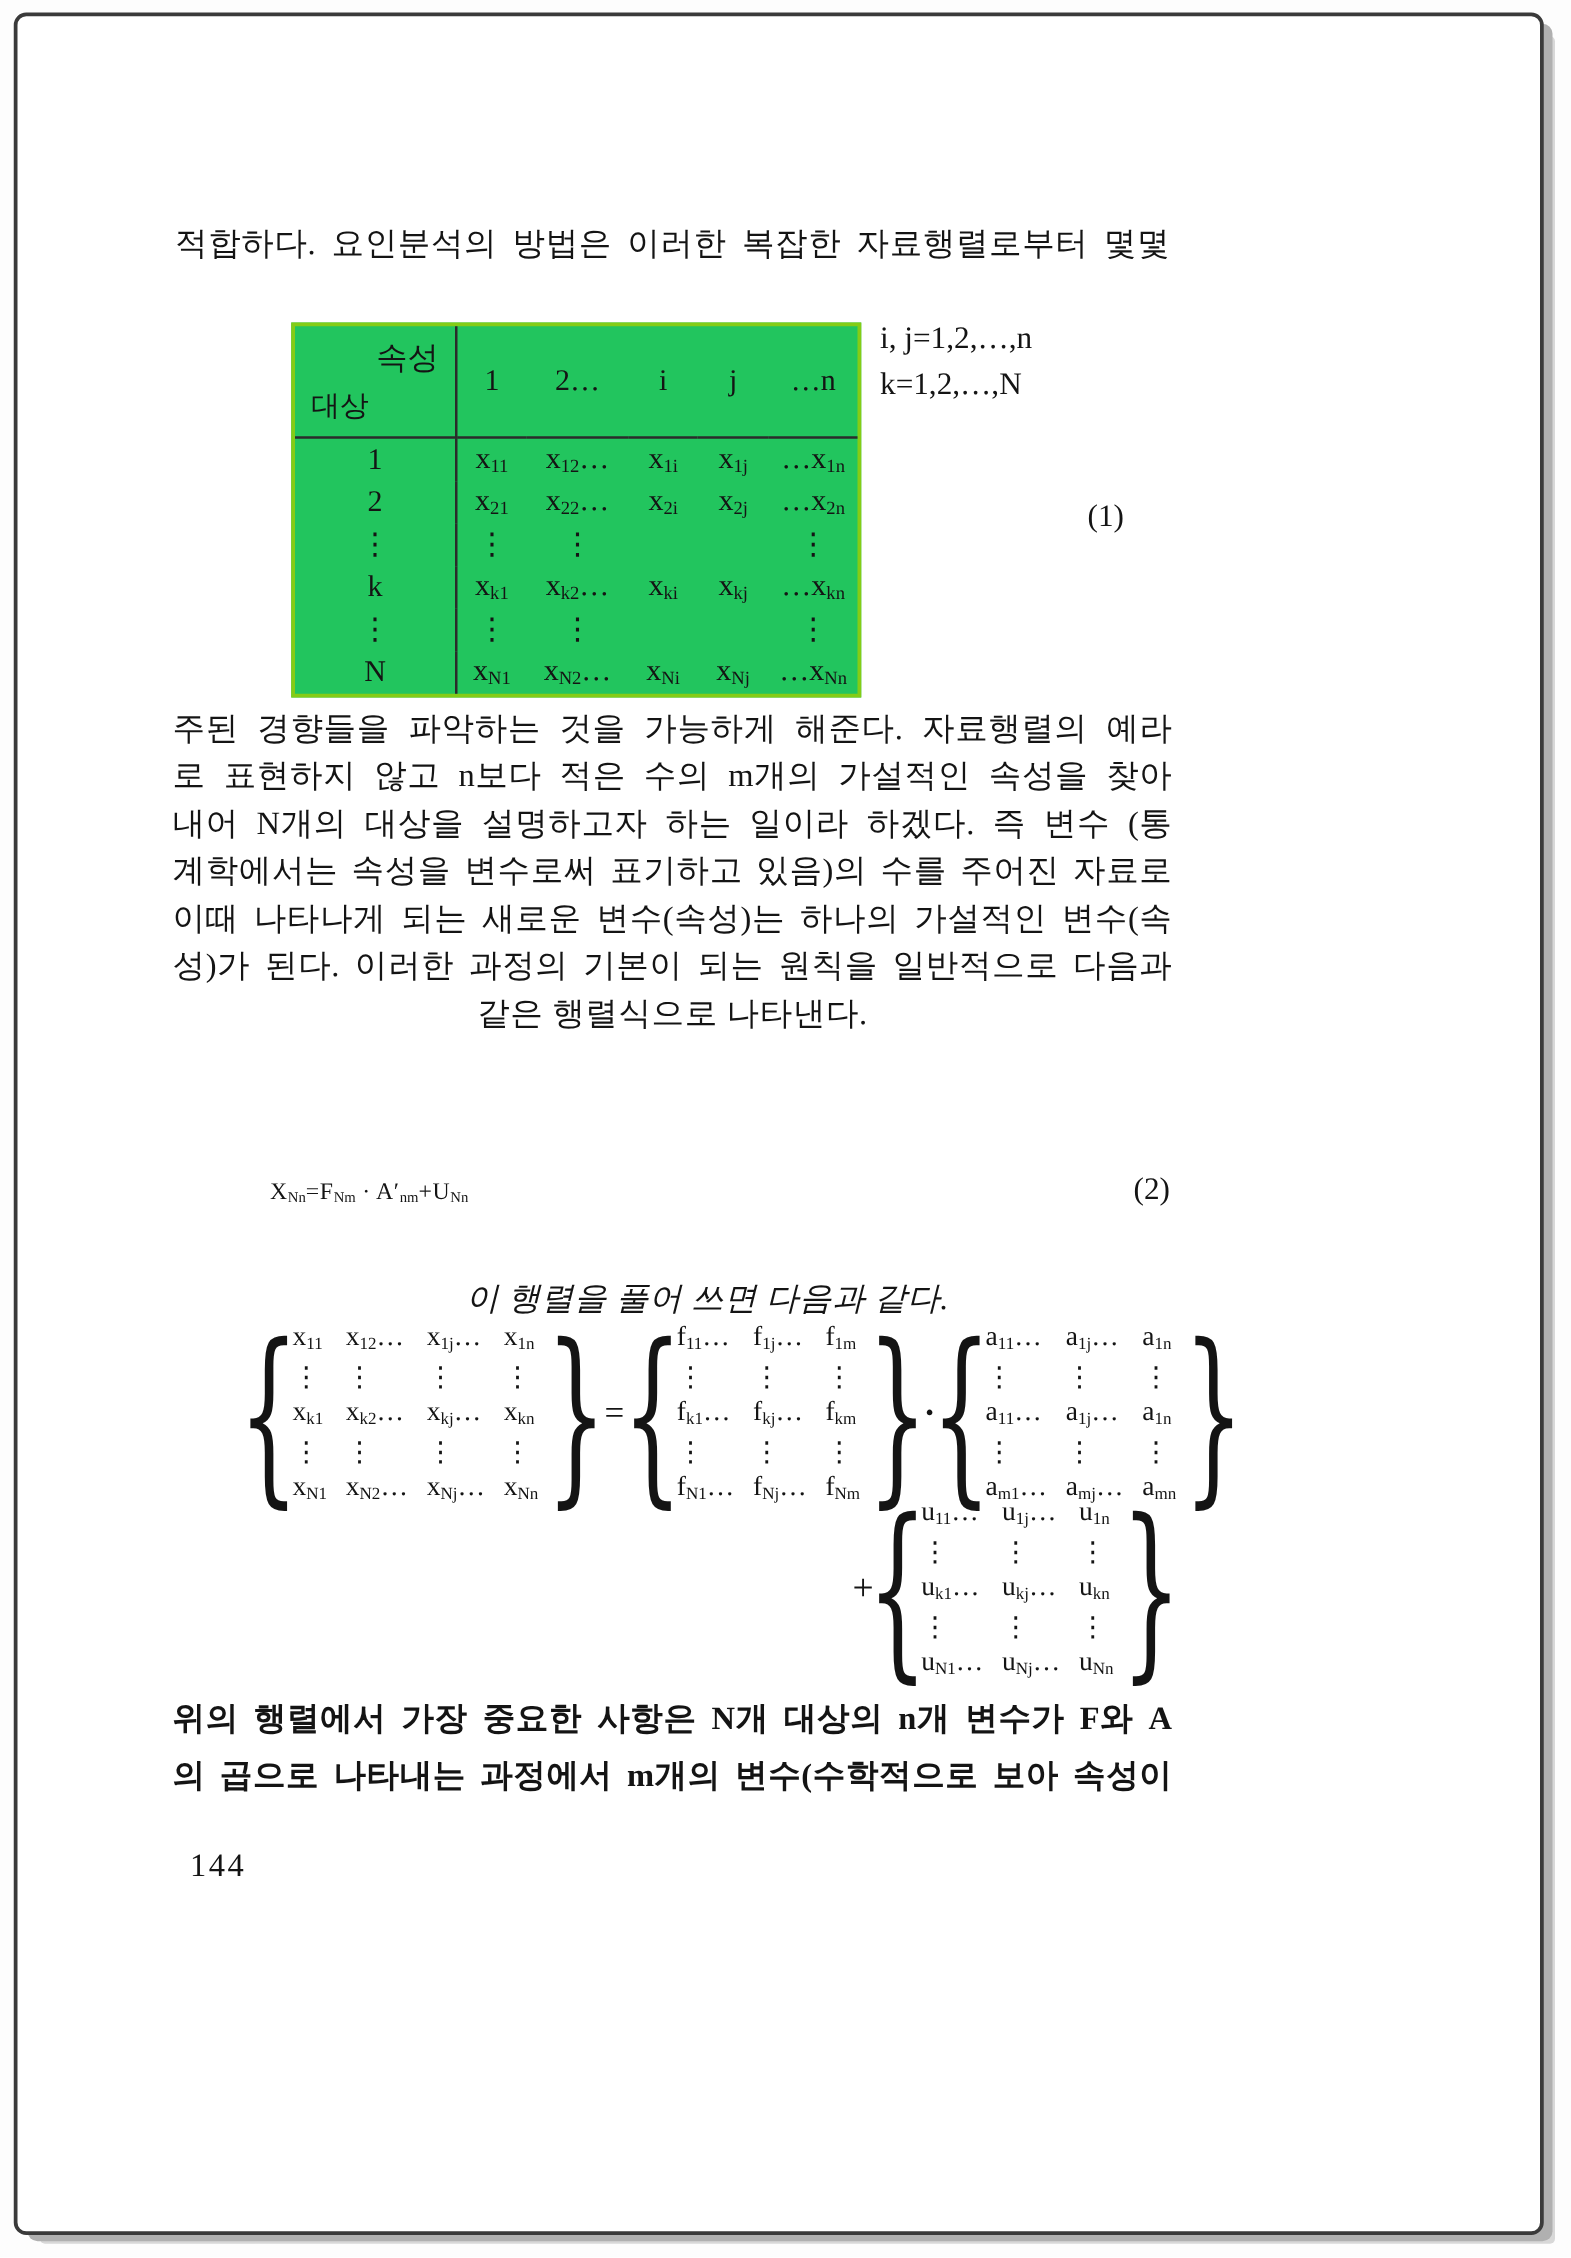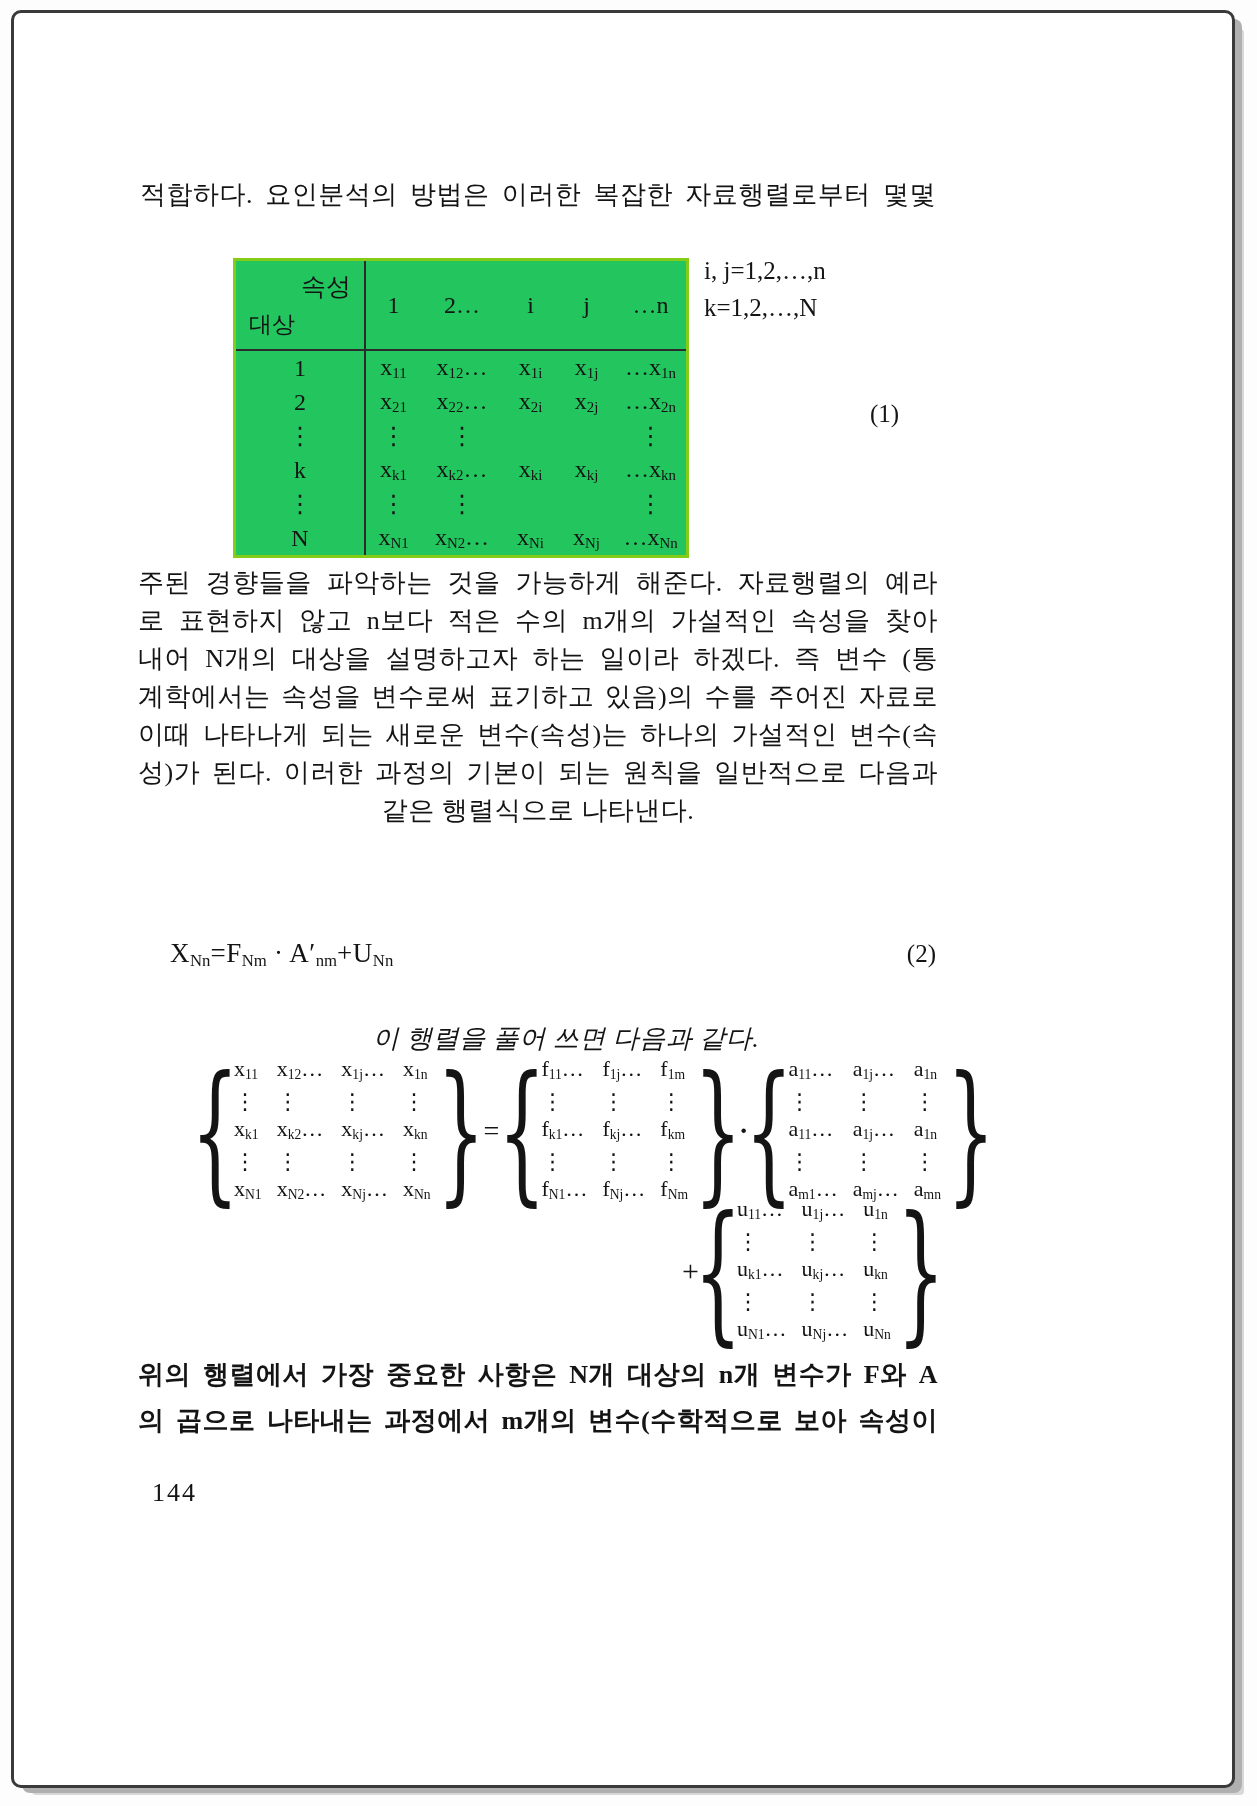--- a/index.html
+++ b/index.html
@@ -55,21 +55,21 @@
   .corner{position:relative;}
   .corner-top{position:absolute;top:13px;right:13px;font-size:25px;}
   .corner-bottom{position:absolute;bottom:13px;left:13px;font-size:23px;}
 
   .side-note{position:absolute;left:704px;top:252px;font-size:25px;line-height:37px;}
   .eq-num{font-size:25px;}
   #eq1num{position:absolute;left:870px;top:400px;}
 
   
   #eq2{position:absolute;left:140px;top:938px;width:796px;display:flex;align-items:baseline;}
-  #eq2 .expr{font-size:27px;margin-left:30px;letter-spacing:0.5px;font-family:Liberation Serif, serif;}
+  #eq2 .expr{font-size:19px;margin-left:76px;letter-spacing:0.5px;font-family:Liberation Serif, serif;}
   #eq2 .eq-num{margin-left:auto;}
 
   
   sub{font-size:0.62em;vertical-align:-0.22em;letter-spacing:0;}
   .mgroup{display:flex;align-items:center;height:146px;}
   .brace{
     display:flex;align-items:center;justify-content:center;
     height:146px;width:26px;
     font-size:152px;font-family:"DejaVu Serif","DejaVu Sans",serif;
     transform:scaleX(0.5);

